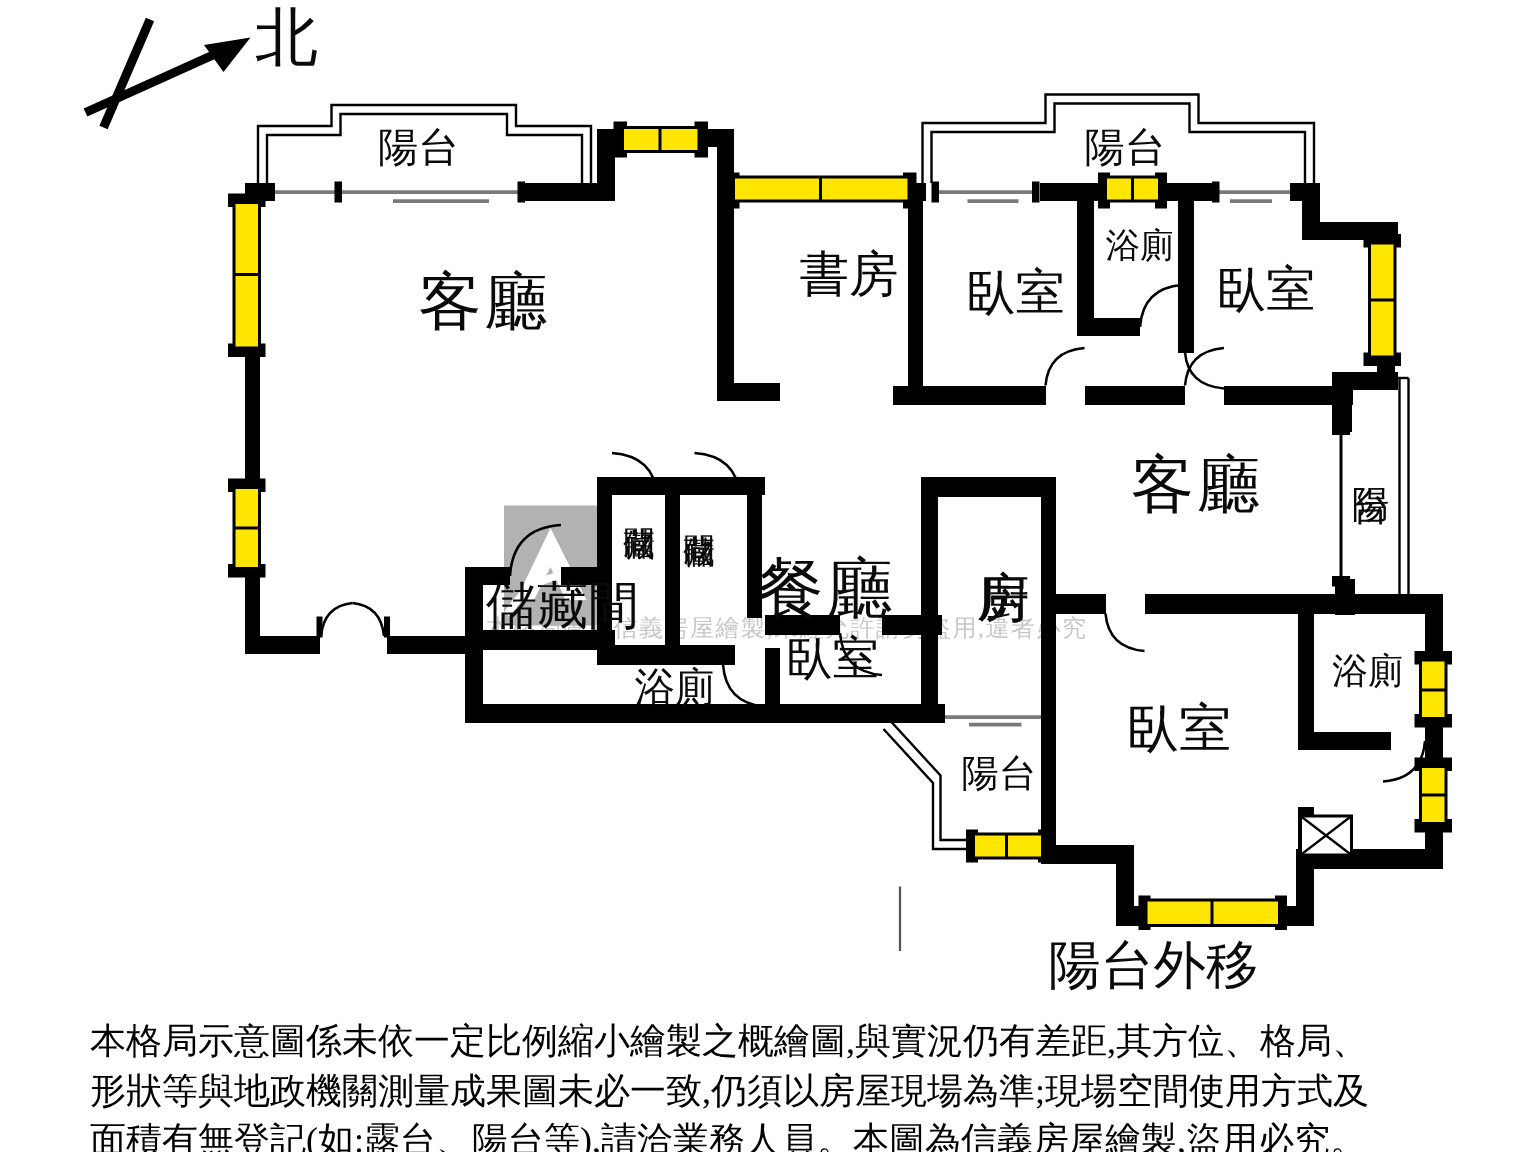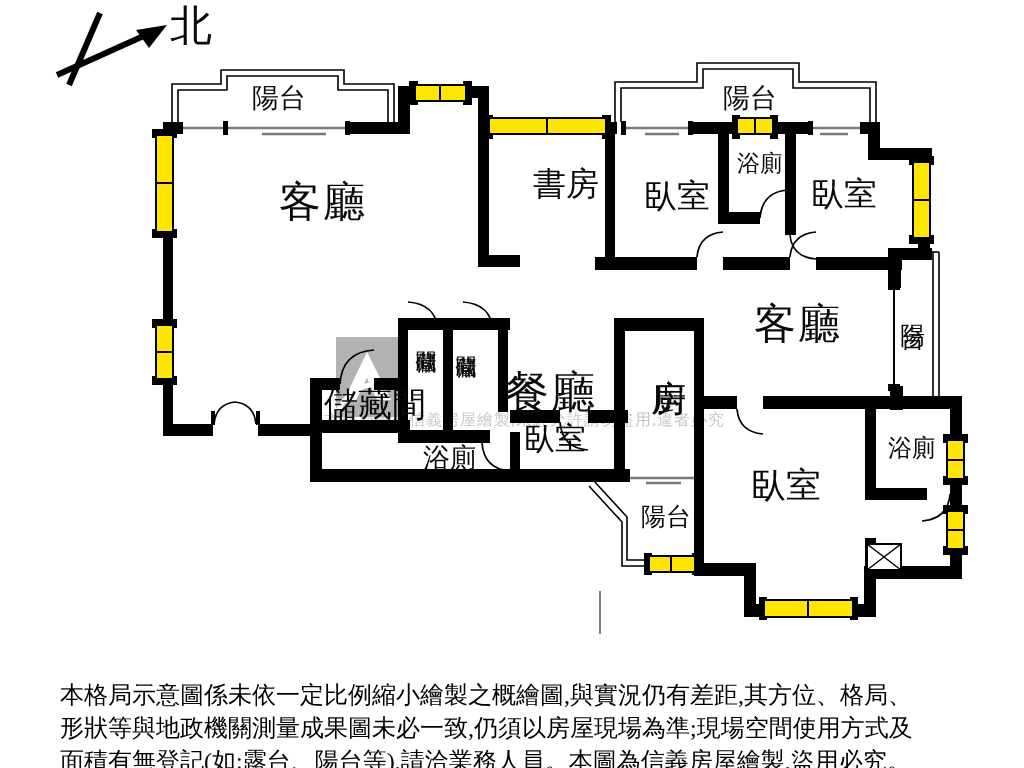--- a/index.html
+++ b/index.html
@@ -236,17 +236,18 @@
   <div class="lbl" style="left:505px;top:323px;font-size:44px;letter-spacing:2px;margin-top:47px;">餐廳</div>
   <div class="lbl vert" style="left:649px;top:351px;font-size:35px;">廚房</div>
   <div class="lbl" style="left:324px;top:387px;font-size:34px;">儲藏間</div>
   <div class="lbl vert" style="left:415px;top:335px;font-size:21px;">儲藏間</div>
   <div class="lbl vert" style="left:455px;top:340px;font-size:21px;">儲藏間</div>
   <div class="lbl" style="left:423px;top:444px;font-size:27px;">浴廁</div>
   <div class="lbl" style="left:524px;top:423px;font-size:31px;">臥室</div>
   <div class="lbl" style="left:641px;top:504px;font-size:25px;">陽台</div>
   <div class="lbl" style="left:751px;top:468px;font-size:35px;">臥室</div>
   <div class="lbl" style="left:888px;top:436px;font-size:24px;">浴廁</div>
+  <div class="lbl" style="left:699px;top:626px;font-size:35px;">陽台外移</div>
 
   <div class="disc" style="top:683px;">本格局示意圖係未依一定比例縮小繪製之概繪圖,與實況仍有差距,其方位、格局、</div>
   <div class="disc" style="top:716px;">形狀等與地政機關測量成果圖未必一致,仍須以房屋現場為準;現場空間使用方式及</div>
   <div class="disc" style="top:749px;">面積有無登記(如:露台、陽台等),請洽業務人員。本圖為信義房屋繪製,盜用必究。</div>
 </div>
 
 </body></html>

